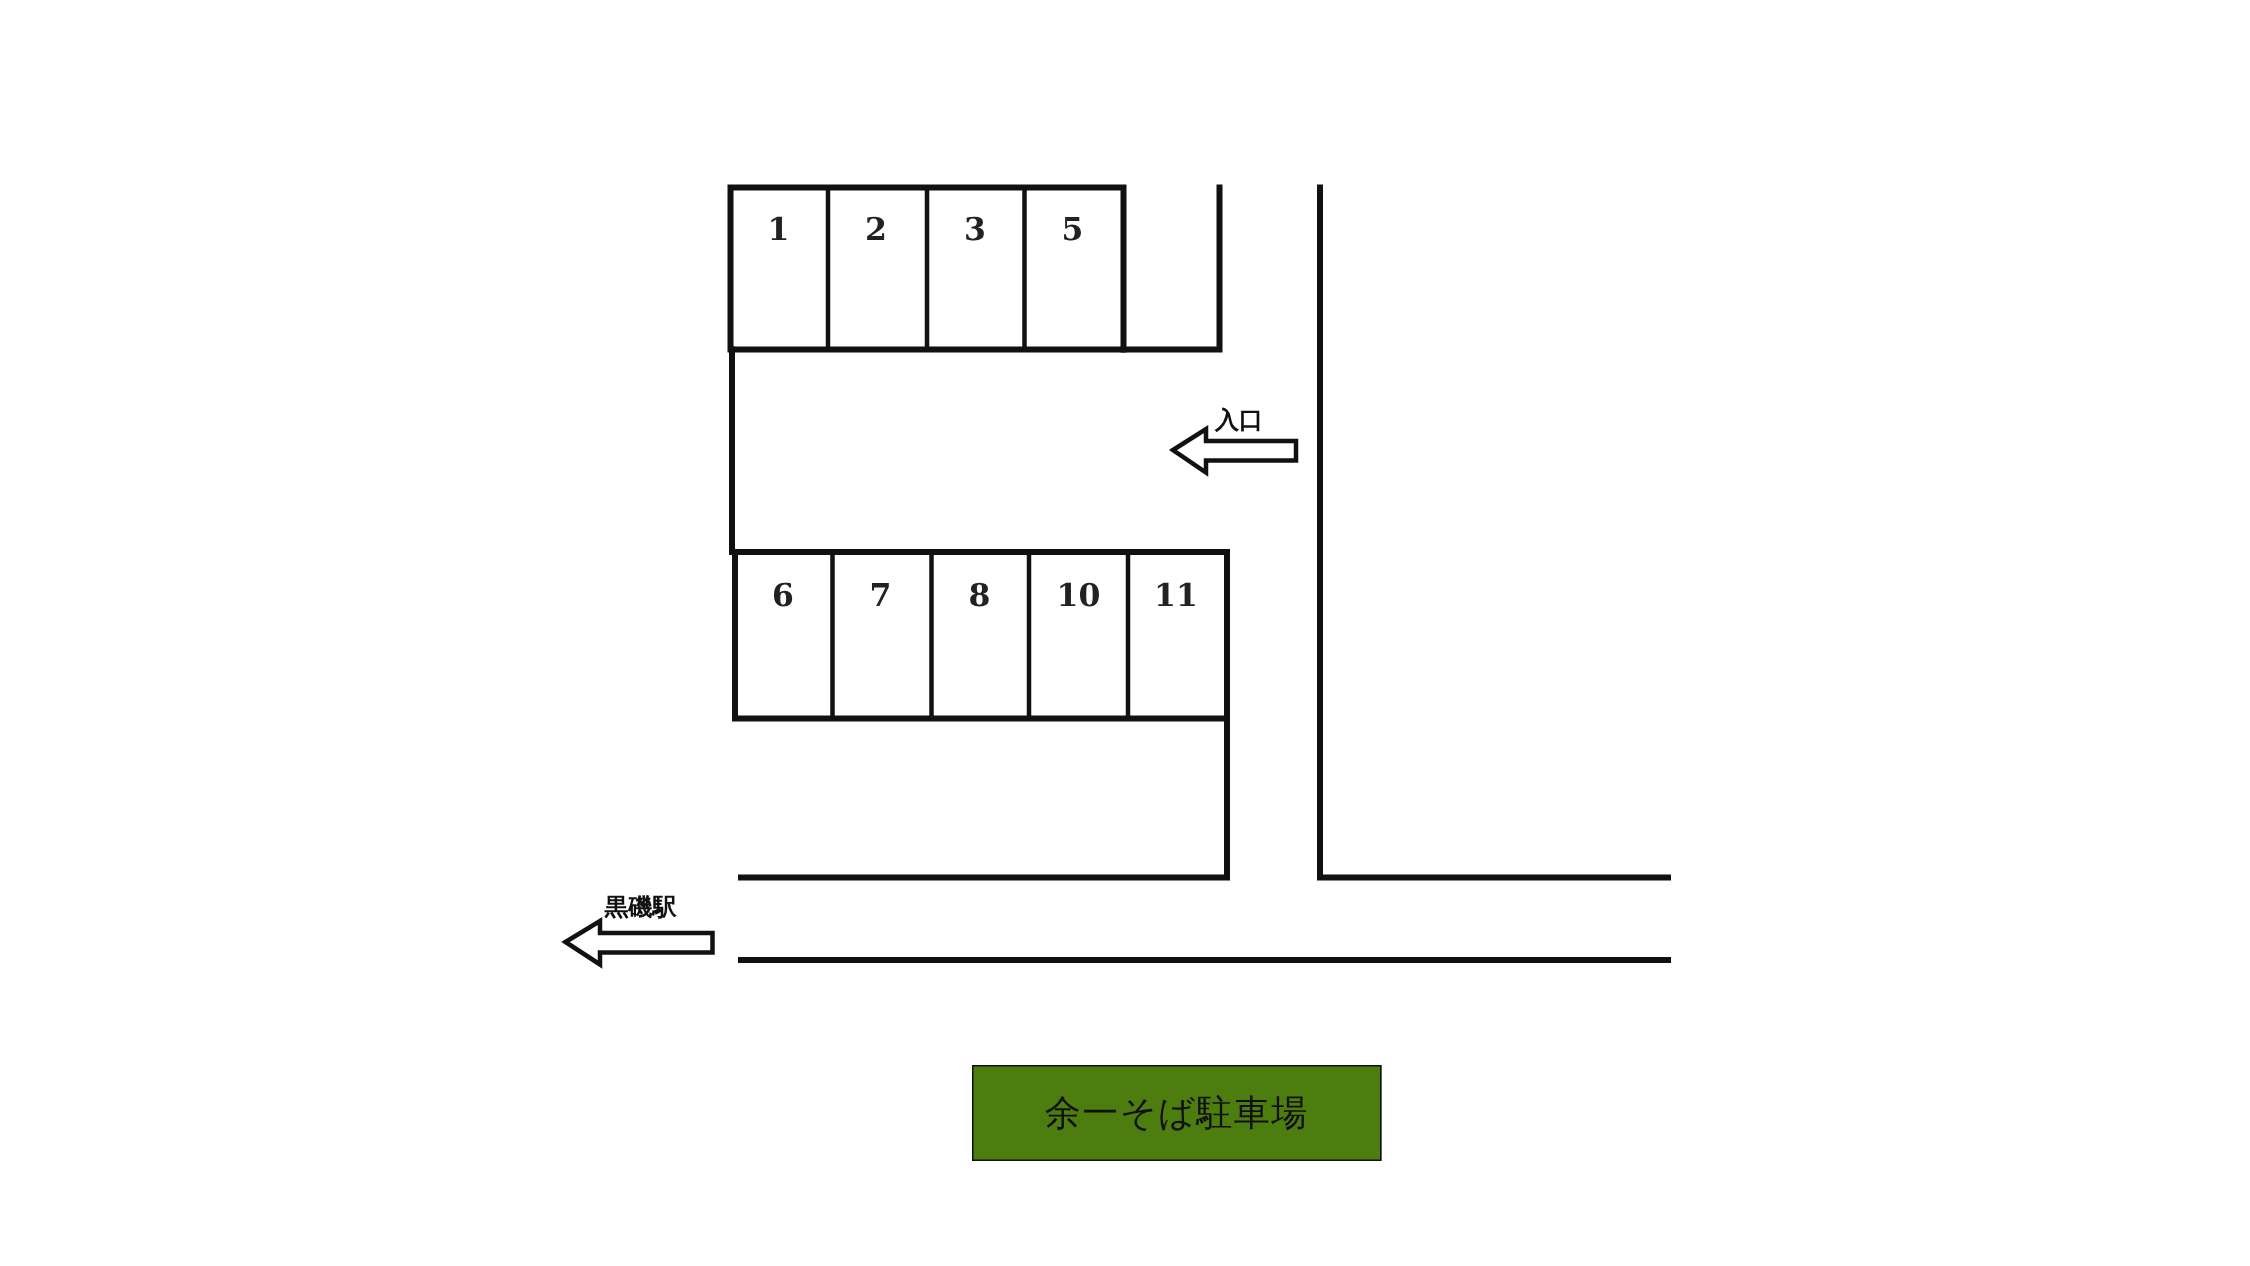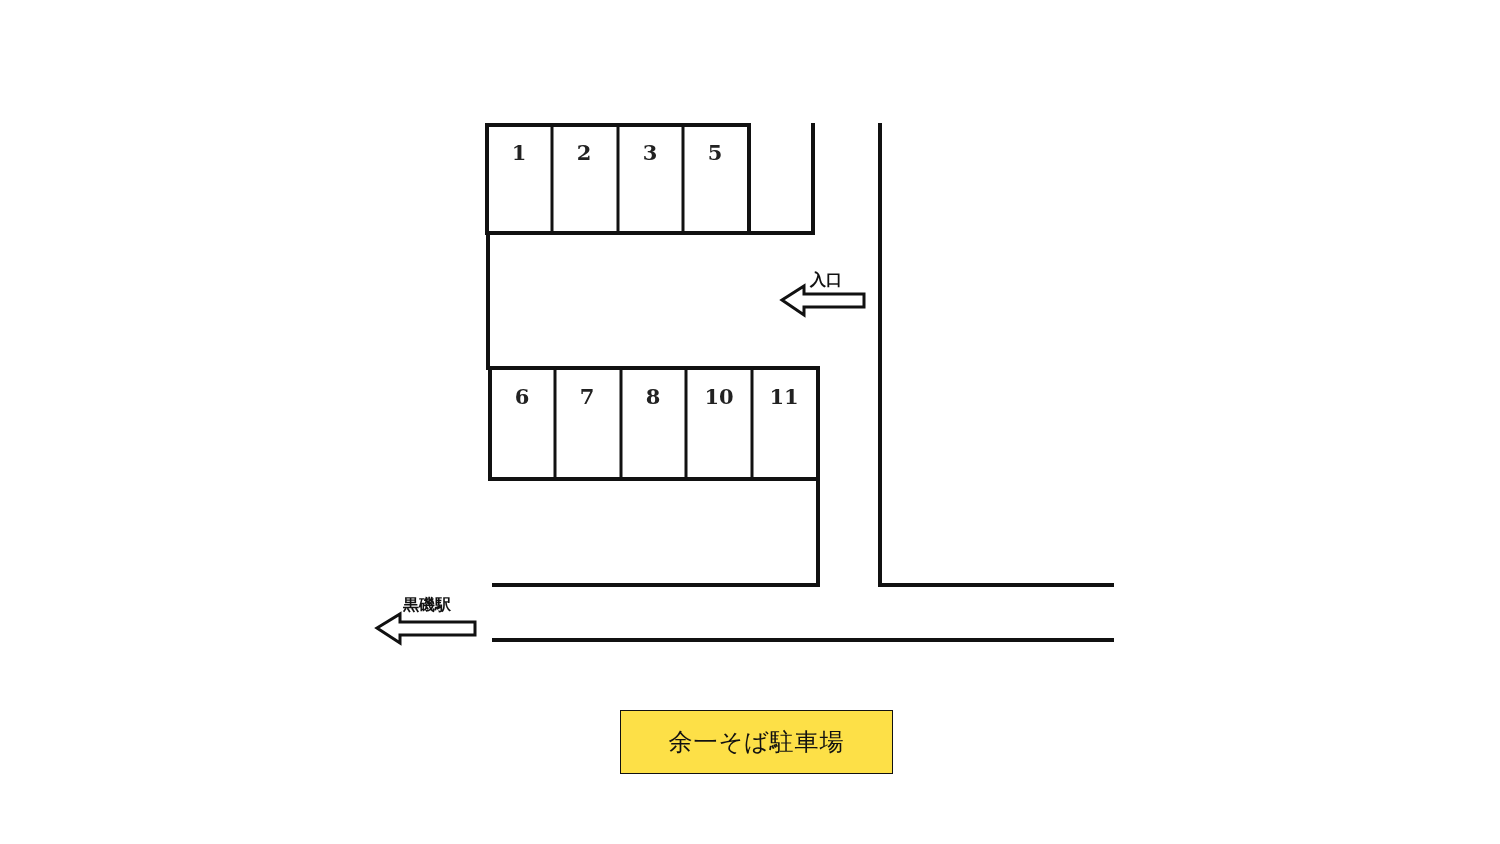--- a/index.html
+++ b/index.html
@@ -2,21 +2,21 @@
 <html><head>
 <meta charset="utf-8">
 <style>
   html, body { margin: 0; padding: 0; background: #ffffff; }
   body { width: 1500px; height: 844px; position: relative; overflow: hidden; font-family: "DejaVu Serif", serif; }
   #map { position: absolute; left: 0; top: 0; width: 1500px; height: 844px; }
   .line { stroke: #111; stroke-width: 4; fill: none; stroke-linecap: square; }
   .thin { stroke: #111; stroke-width: 3; fill: none; }
   .num { font-family: "DejaVu Serif", serif; font-size: 21px; font-weight: bold; fill: #222; text-anchor: middle; }
   .lbl { font-family: "DejaVu Sans", sans-serif; font-size: 16px; font-weight: bold; fill: #111; }
-  .title-box { position: absolute; left: 620px; top: 710px; width: 273px; height: 64px; border: 1.5px solid #111; box-sizing: border-box; display: flex; align-items: center; justify-content: center; background: #fde047; }
+  .title-box { position: absolute; left: 648px; top: 710px; width: 273px; height: 64px; border: 1.5px solid #111; box-sizing: border-box; display: flex; align-items: center; justify-content: center; background: #4d7c0f; }
   .title-text { font-family: "DejaVu Sans", sans-serif; font-size: 24px; color: #111; letter-spacing: 1px; }
 </style>
 </head>
 <body>
 
 <svg id="map" viewBox="0 0 1500 844" xmlns="http://www.w3.org/2000/svg">
 
   <g>
     <rect class="line" x="487" y="125" width="262" height="108"></rect>
     <line class="thin" x1="552" y1="125" x2="552" y2="233"></line>

